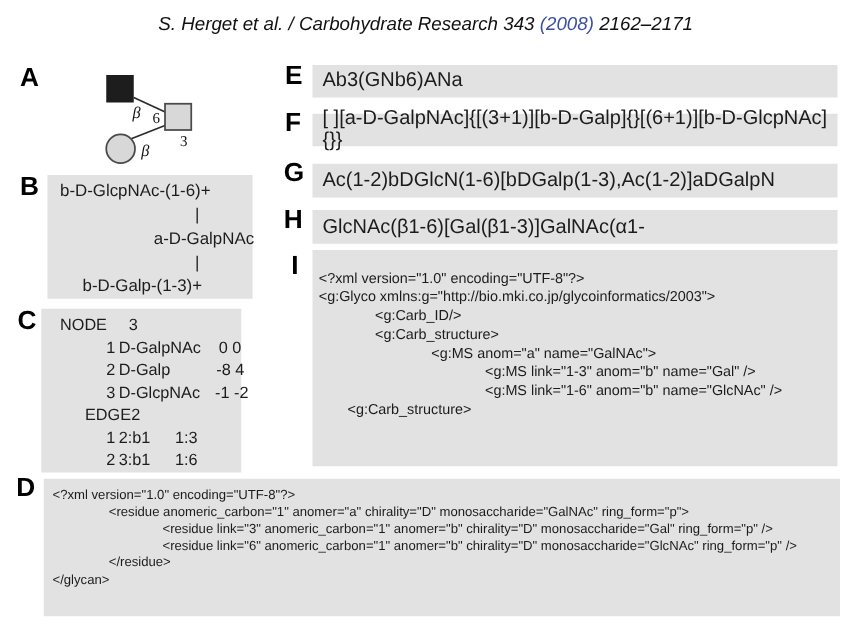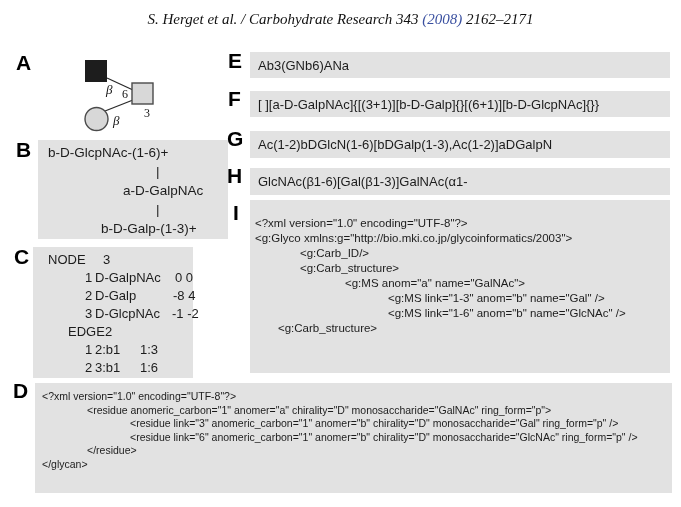--- a/index.html
+++ b/index.html
@@ -6,36 +6,36 @@
     --box_bg:#e2e2e2; --text:#1c1c1c; --year_link:#3a50a0;
     --shape_dark:#1d1d1d; --shape_gray:#d8d8d8; --shape_stroke:#4a4a4a; --line:#2a2a2a;
   }
   html,body{margin:0;padding:0}
   body{
     width:681px;height:507px;position:relative;background:#fff;overflow:hidden;
     font-family:"Liberation Sans",sans-serif;color:var(--text);
   }
   .hdr{
     position:absolute;top:11px;left:0;width:681px;text-align:center;
-    font-family:Liberation Serif, serif;font-style:italic;font-size:15px;color:#111;
+    font-family:Liberation Sans, sans-serif;font-style:italic;font-size:15px;color:#111;
   }
   .hdr .yr{color:var(--year_link)}
   .plabel{position:absolute;font-weight:bold;font-size:21px;line-height:21px;color:#000}
   .box{position:absolute;background:var(--box_bg);box-sizing:border-box}
   .codebox .ln{position:relative}
   .codebox .ln span{position:absolute;top:0;left:0;white-space:pre}
-  #box-b{left:38px;top:140px;width:190px;height:99px;font-size:13.5px;padding-top:5px}
+  #box-b{left:38px;top:140px;width:164px;height:99px;font-size:13.5px;padding-top:5px}
   #box-b .ln{height:19px}
   #box-c{left:33px;top:247px;width:160px;height:131px;font-size:13px;padding-top:5px}
   #box-c .ln{height:18px}
   #box-d{left:35px;top:383px;width:637px;height:110px;font-size:10.5px;padding-top:7px}
   #box-d .ln{height:13.6px}
   #box-i{left:250px;top:200px;width:420px;height:173px;font-size:11.5px;padding-top:17px}
   #box-i .ln{height:15px}
-  .textbox{display:flex;align-items:center;padding-left:8px;font-size:13px}
+  .textbox{display:flex;align-items:center;padding-left:8px;font-size:16px}
   #box-e{left:250px;top:52px;width:420px;height:26px}
   #box-f{left:250px;top:91px;width:420px;height:26px}
   #box-g{left:250px;top:131px;width:420px;height:27px}
   #box-h{left:250px;top:168px;width:420px;height:27px}
   #lab-a{left:16px;top:52px}
   #lab-b{left:16px;top:139px}
   #lab-c{left:14px;top:246px}
   #lab-d{left:13px;top:380px}
   #lab-e{left:228px;top:50px}
   #lab-f{left:228px;top:88px}
@@ -77,21 +77,21 @@
       <div class="ln">
         <span style="left: 118px;">|</span>
       </div>
       <div class="ln">
         <span style="left: 85px;">a-D-GalpNAc</span>
       </div>
       <div class="ln">
         <span style="left: 118px;">|</span>
       </div>
       <div class="ln">
-        <span style="left: 28px; margin-left: 35px;">b-D-Galp-(1-3)+</span>
+        <span style="left: 28px;">b-D-Galp-(1-3)+</span>
       </div>
     </div>
 
   <div class="plabel" id="lab-c">C</div>
   <div class="box codebox" id="box-c">
       <div class="ln">
         <span style="left: 15px;">NODE</span>
         <span style="left: 70px;">3</span>
       </div>
       <div class="ln">

